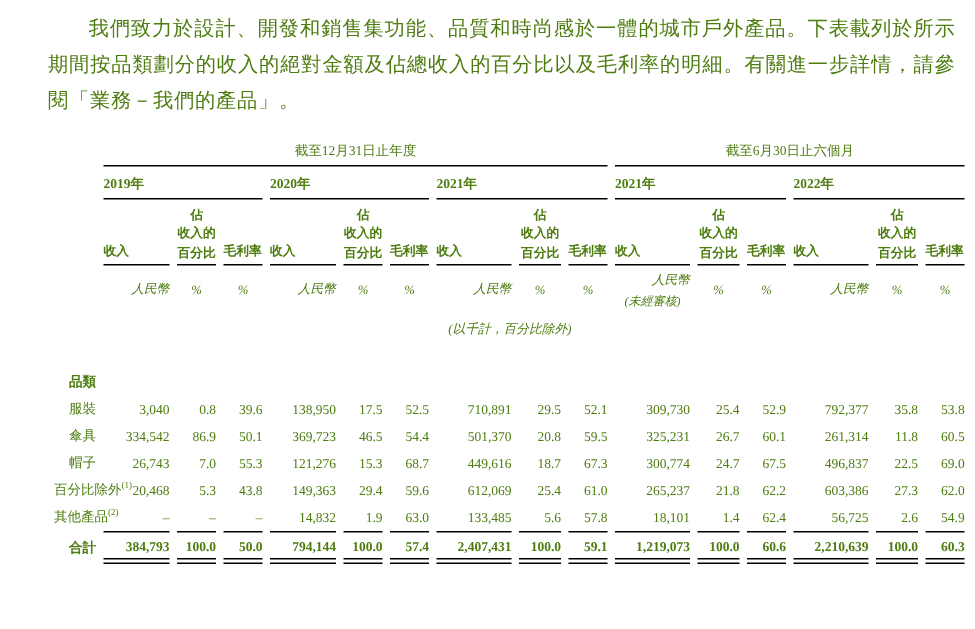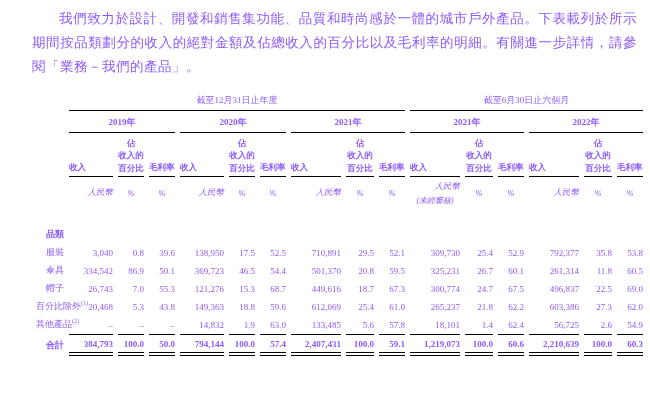--- a/index.html
+++ b/index.html
@@ -1,37 +1,37 @@
 <!DOCTYPE html>
 <html><head>
 <meta charset="utf-8">
 <style>
   html,body{margin:0;padding:0;background:#ffffff;}
   .page{
     width:650px;height:419px;overflow:hidden;background:#fff;
-    font-family:"Liberation Serif","DejaVu Serif",serif;color:#8b5cf6;
+    font-family:"Liberation Serif","DejaVu Serif",serif;color:#4d7c0f;
     position:relative;
   }
   .intro{
     margin:7px 13px 0 32px;
     font-size:13.5px;line-height:1.78;
     text-align:justify;text-indent:2em;
     letter-spacing:0.5px;
   }
   table.rev{
     border-collapse:separate;border-spacing:5px 0;
     table-layout:fixed;width:645px;margin:13px 0 0 3px;
     font-size:8.5px;
   }
   th,td{padding:0;white-space:nowrap;font-weight:normal;overflow:visible;}
   .num{text-align:right;}
   .row-label{text-align:right;padding-left:28px;font-size:9px;}
   tr.period th{font-weight:normal;font-size:9px;text-align:center;
     border-bottom:1px solid #000;padding:2px 0 3px;}
-  tr.years th{font-weight:bold;font-size:9px;text-align:center;
+  tr.years th{font-weight:bold;font-size:9px;text-align:left;
     border-bottom:1px solid #000;padding:5px 0 3px;}
   tr.subhead th{font-weight:bold;font-size:8.5px;vertical-align:bottom;
     border-bottom:1px solid #000;padding:4px 0 2px;}
   tr.subhead th.r{text-align:left;}
   tr.subhead th.c{text-align:center;line-height:1.45;}
   tr.units td{font-style:italic;padding-top:4px;font-size:8.5px;}
   tr.units td.c{text-align:center;}
   tr.units td.r{text-align:right;}
   .unaud{font-size:8px;padding-top:2px;text-align:center;}
   tr.noterow td.thousands{font-style:italic;text-align:right;
@@ -144,20 +144,25 @@
           <div>人民幣</div>
           <div class="unaud">(未經審核)</div>
         </td>
         <td class="c">%</td>
         <td class="c">%</td>
 
         <td class="r">人民幣</td>
         <td class="c">%</td>
         <td class="c">%</td>
       </tr>
+      <tr class="noterow">
+        <td></td>
+        <td colspan="9" class="thousands">(以千計，百分比除外)</td>
+        <td colspan="6"></td>
+      </tr>
     </thead>
     <tbody>
       <tr class="cat">
         <td class="row-label">品類</td>
         <td colspan="15"></td>
       </tr>
 
     <tr>
           <td class="row-label"><span>服裝</span></td>
           <td class="num">3,040</td>
@@ -211,21 +216,21 @@
           <td class="num">496,837</td>
           <td class="num">22.5</td>
           <td class="num">69.0</td>
         </tr>
         <tr>
           <td class="row-label"><span>百分比除外</span><sup class="fn">(1)</sup></td>
           <td class="num">20,468</td>
           <td class="num">5.3</td>
           <td class="num">43.8</td>
           <td class="num">149,363</td>
-          <td class="num">18.8</td>
+          <td class="num">29.4</td>
           <td class="num">59.6</td>
           <td class="num">612,069</td>
           <td class="num">25.4</td>
           <td class="num">61.0</td>
           <td class="num">265,237</td>
           <td class="num">21.8</td>
           <td class="num">62.2</td>
           <td class="num">603,386</td>
           <td class="num">27.3</td>
           <td class="num">62.0</td>

